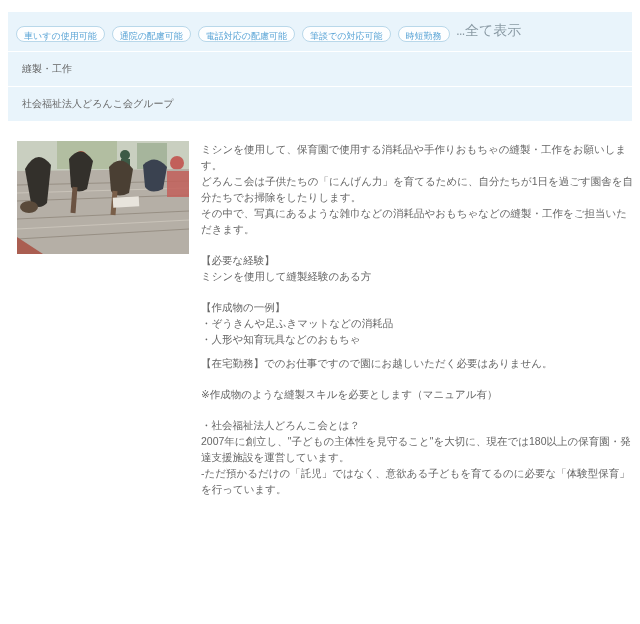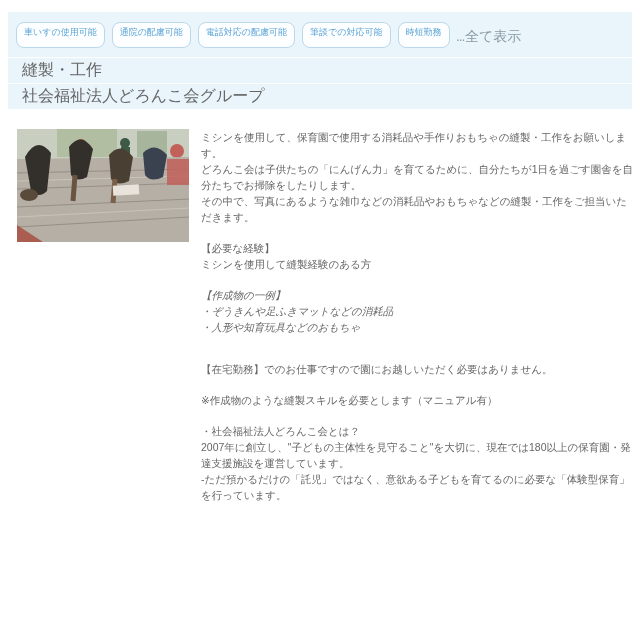--- a/index.html
+++ b/index.html
@@ -31,36 +31,36 @@
     gap:7px;
     padding:10px 8px 9px 8px;
   }
   .tag-btn{
     background:#fdfeff;
     border:1px solid #b9d8ea;
     border-radius:8px;
     color:#5aa4d6;
     font-size:9px;
     line-height:1;
-    padding:5px 7px 10px 7px;
+    padding:5px 7px 0 7px;
     white-space:nowrap;
     cursor:pointer;
     font-family:inherit;
   }
   .show-all{
     font-size:14px;
     color:#8a9aa4;
     padding-bottom:2px;
     cursor:pointer;
     font-family:Liberation Mono, monospace;
   }
   .meta-row{
     border-top:1px solid #ffffff;
-    padding:2px 14px;
-    font-size:16px;
+    padding:10px 14px;
+    font-size:10px;
     color:#666;
   }
   
   .main{
     display:flex;
     align-items:flex-start;
     padding:20px 6px 0 17px;
     gap:12px;
   }
   .photo-wrap{
@@ -71,21 +71,21 @@
   }
   .body-col{
     flex:1;
     font-size:10.5px;
     line-height:16px;
     color:#666;
   }
   .block{margin:0 0 15px 0;}
   .block:last-child{margin-bottom:0;}
   .block div{min-height:16px;}
-  .gap-lg{margin-bottom:26px;font-style:italic;}
+  .gap-lg{margin-bottom:8px;}
 </style>
 </head>
 <body>
 
 <div class="page">
 
 
   <div class="meta-panel">
     <div class="tags-row">
       <button class="tag-btn">車いすの使用可能</button>

